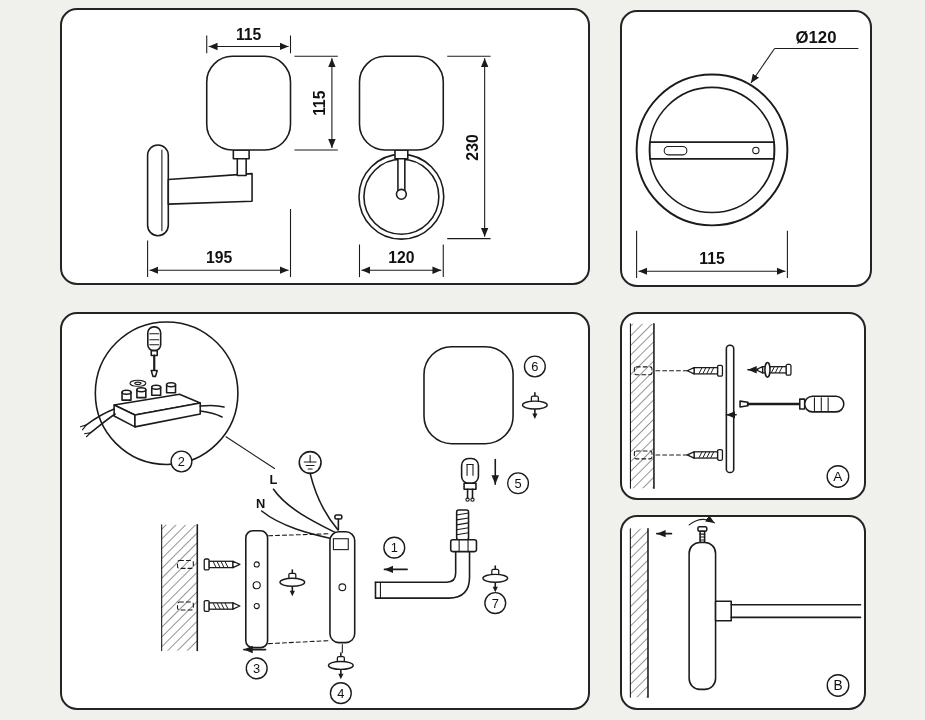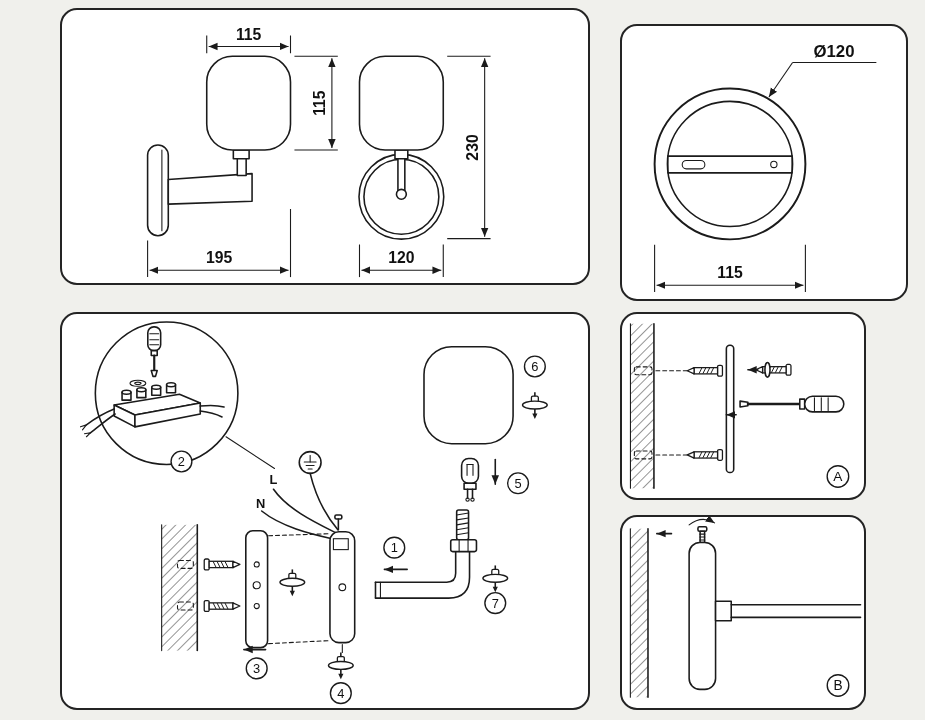--- a/index.html
+++ b/index.html
@@ -1,19 +1,19 @@
 <!DOCTYPE html>
 <html><head>
 <meta charset="utf-8">
 <style>
   html,body{margin:0;padding:0}
   body{width:925px;height:720px;background:#f0f0ec;position:relative;font-family:"Liberation Sans",sans-serif}
   .panel{position:absolute;background:#fff;border:2px solid #242424;border-radius:17px;box-sizing:border-box;overflow:hidden}
   #panel-dimensions{left:60px;top:8px;width:530px;height:277px}
-  #panel-plate{left:620px;top:24px;width:288px;height:277px}
+  #panel-plate{left:620px;top:10px;width:252px;height:277px}
   #panel-assembly{left:60px;top:312px;width:530px;height:398px}
   #panel-detail-a{left:620px;top:312px;width:246px;height:188px}
   #panel-detail-b{left:620px;top:515px;width:246px;height:195px}
   .panel svg{display:block;width:100%;height:100%}
   .ln{stroke:#1b1b1b;stroke-width:1.6;fill:none;stroke-linecap:round;stroke-linejoin:round}
   .lnw{stroke:#1b1b1b;stroke-width:1.6;fill:#fff;stroke-linejoin:round}
   .thin{stroke:#1b1b1b;stroke-width:1.1;fill:none;stroke-linecap:round}
   .dim{stroke:#1b1b1b;stroke-width:1.1;fill:none}
   .dash{stroke-dasharray:4 3}
   .dimtxt{font-family:"Liberation Sans",sans-serif;font-size:16px;font-weight:600;fill:#111}

